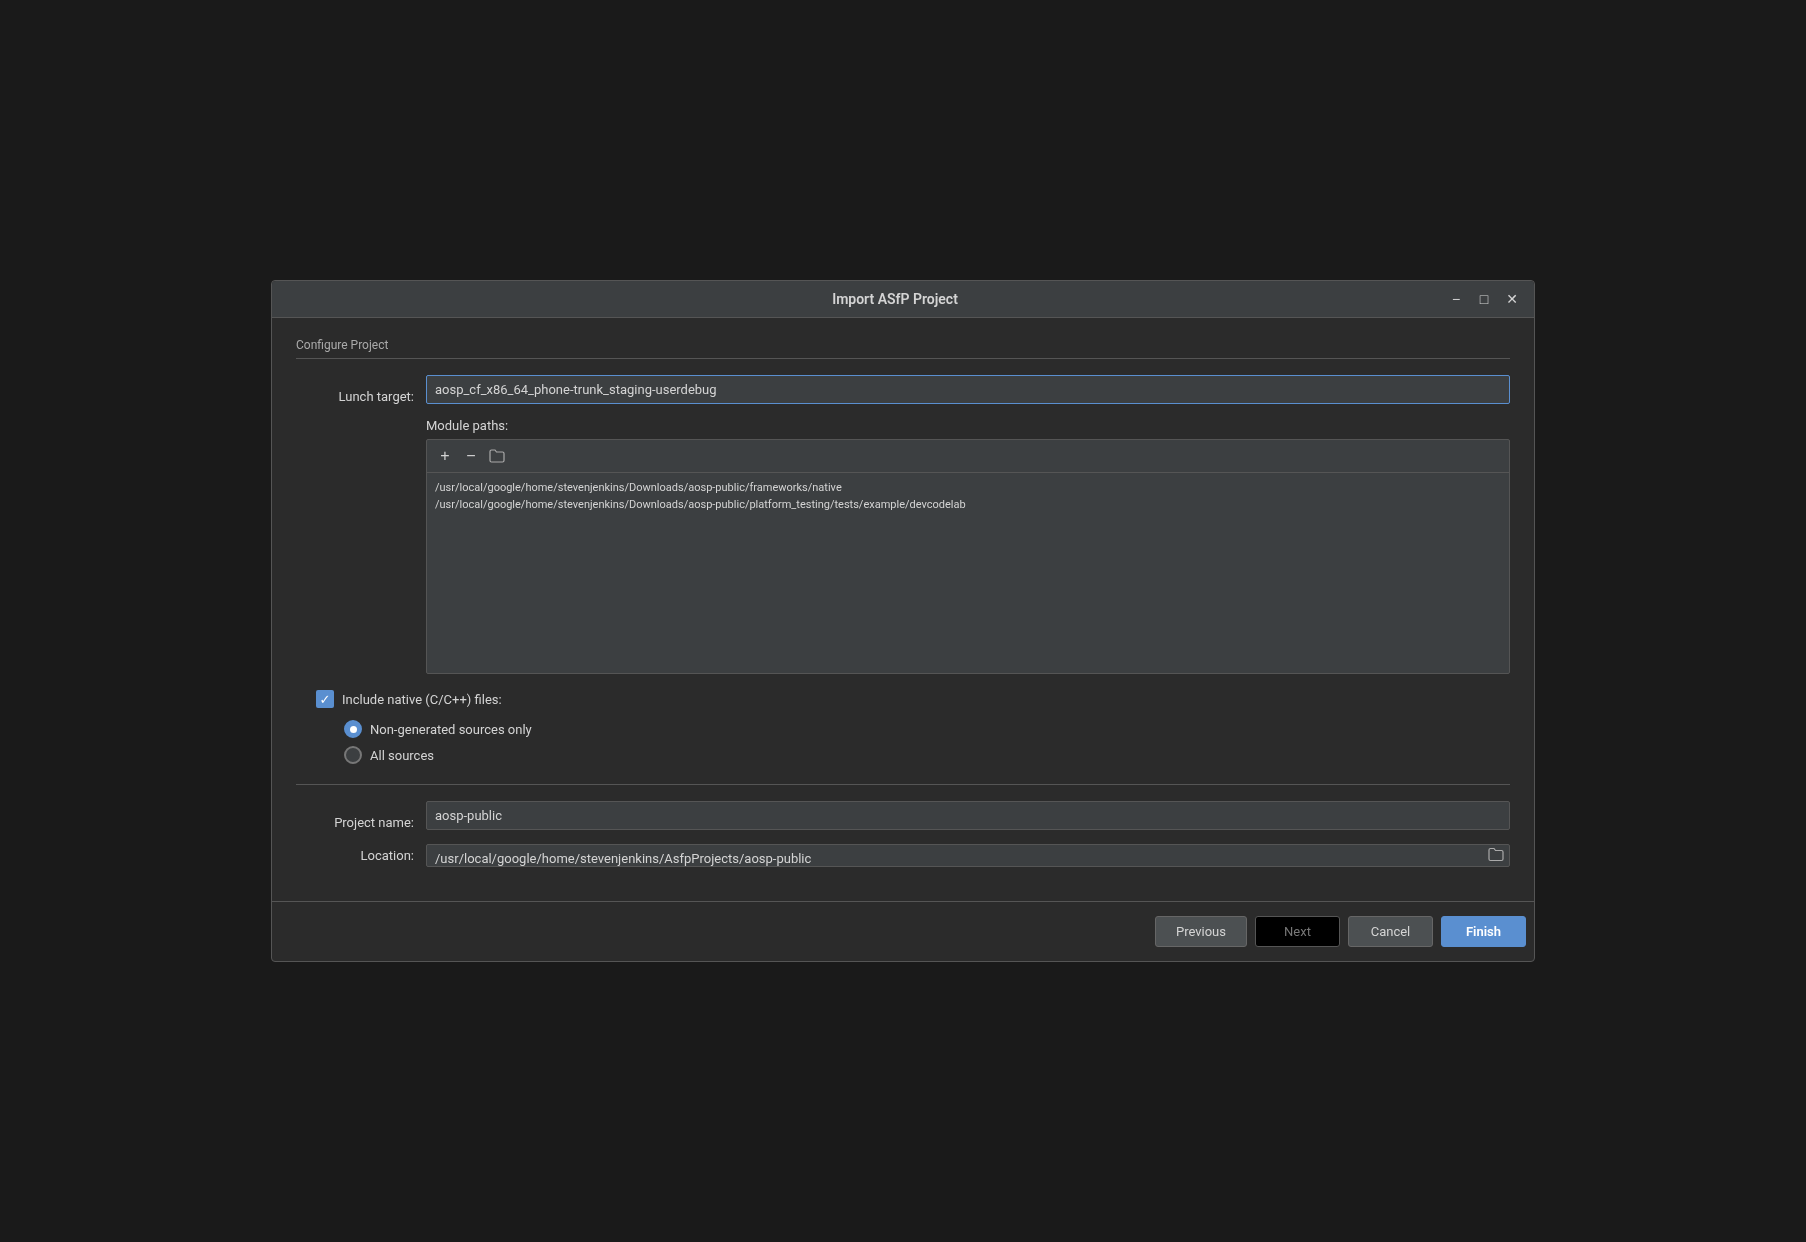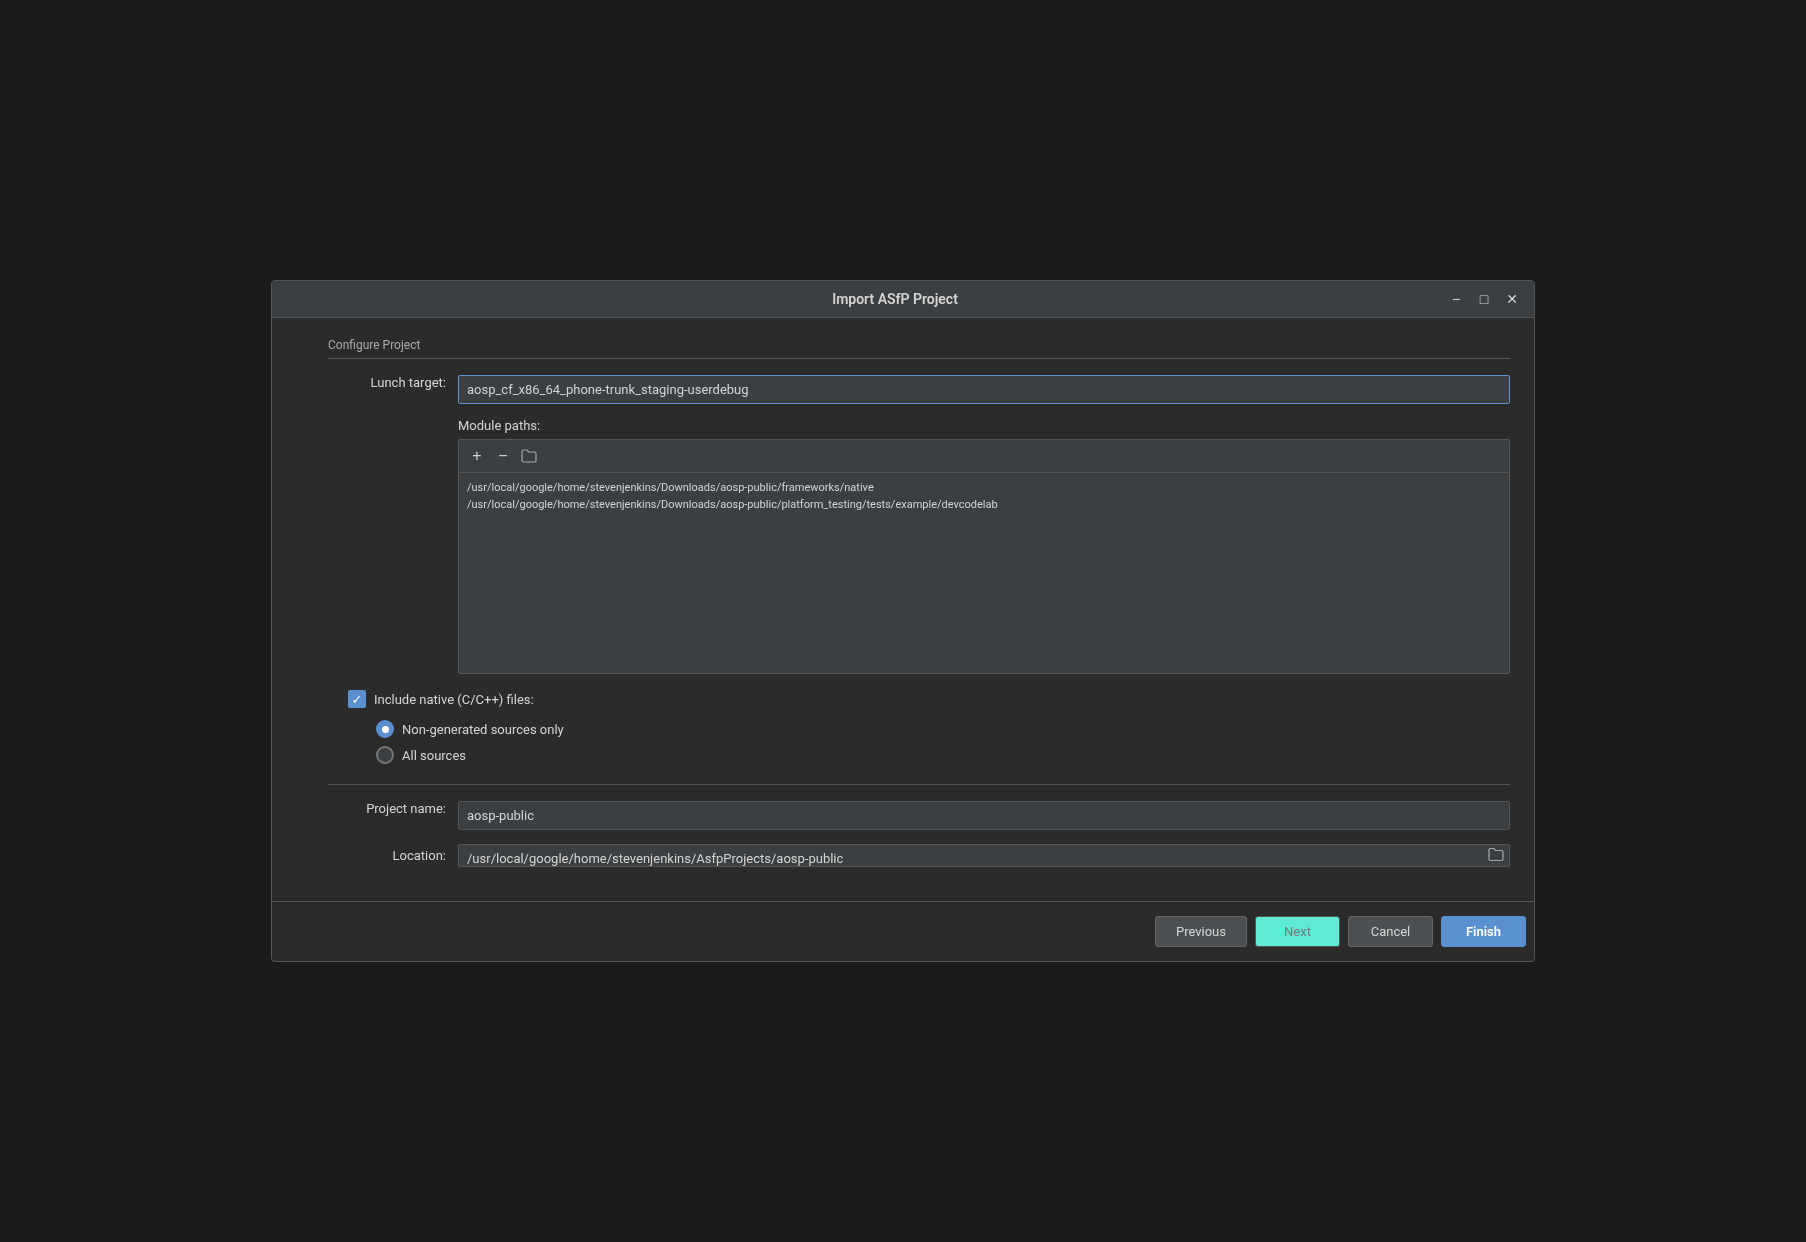--- a/index.html
+++ b/index.html
@@ -62,34 +62,33 @@
       height: 20px;
       display: flex;
       align-items: center;
       justify-content: center;
       padding: 0;
     }
 
     .dialog-content {
       padding: 20px 24px;
       flex: 1;
-      margin-left: 32px;
     }
 
     .section-header {
       font-size: 12px;
       color: #aaa;
       border-bottom: 1px solid #555;
       padding-bottom: 6px;
       margin-bottom: 16px;
     }
 
     .form-row {
       display: flex;
-      align-items: flex-start;
+      align-items: flex-end;
       margin-bottom: 14px;
     }
 
     .form-label {
       width: 130px;
       text-align: right;
       padding-right: 12px;
       color: #d4d4d4;
       font-size: 13px;
       flex-shrink: 0;
@@ -290,21 +289,21 @@
       min-width: 85px;
     }
 
     .btn-default {
       background: #4c5052;
       border: 1px solid #666;
       color: #d4d4d4;
     }
 
     .btn-disabled {
-      background: #5eead4;
+      background: #000000;
       border: 1px solid #555;
       color: #777;
       cursor: not-allowed;
     }
 
     .btn-primary {
       background: #5a8fd0;
       border: 1px solid #5a8fd0;
       color: white;
       font-weight: 600;

